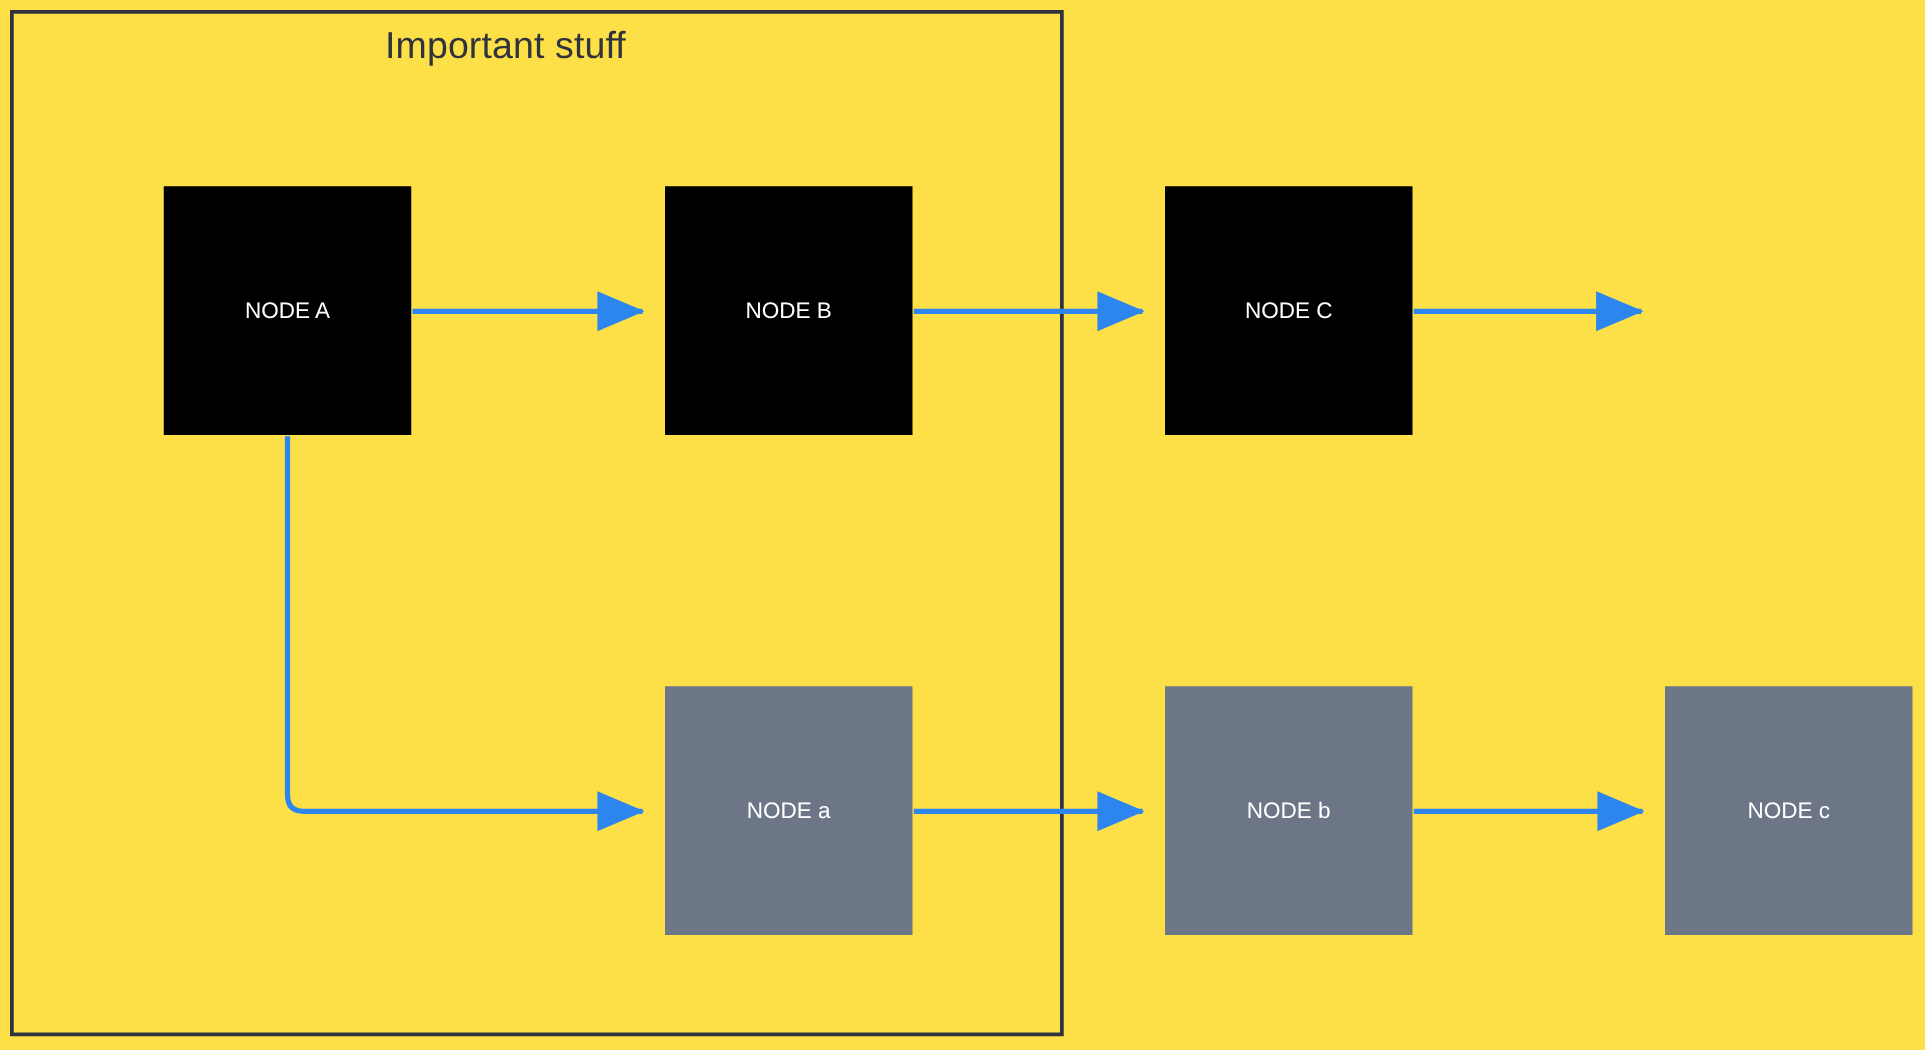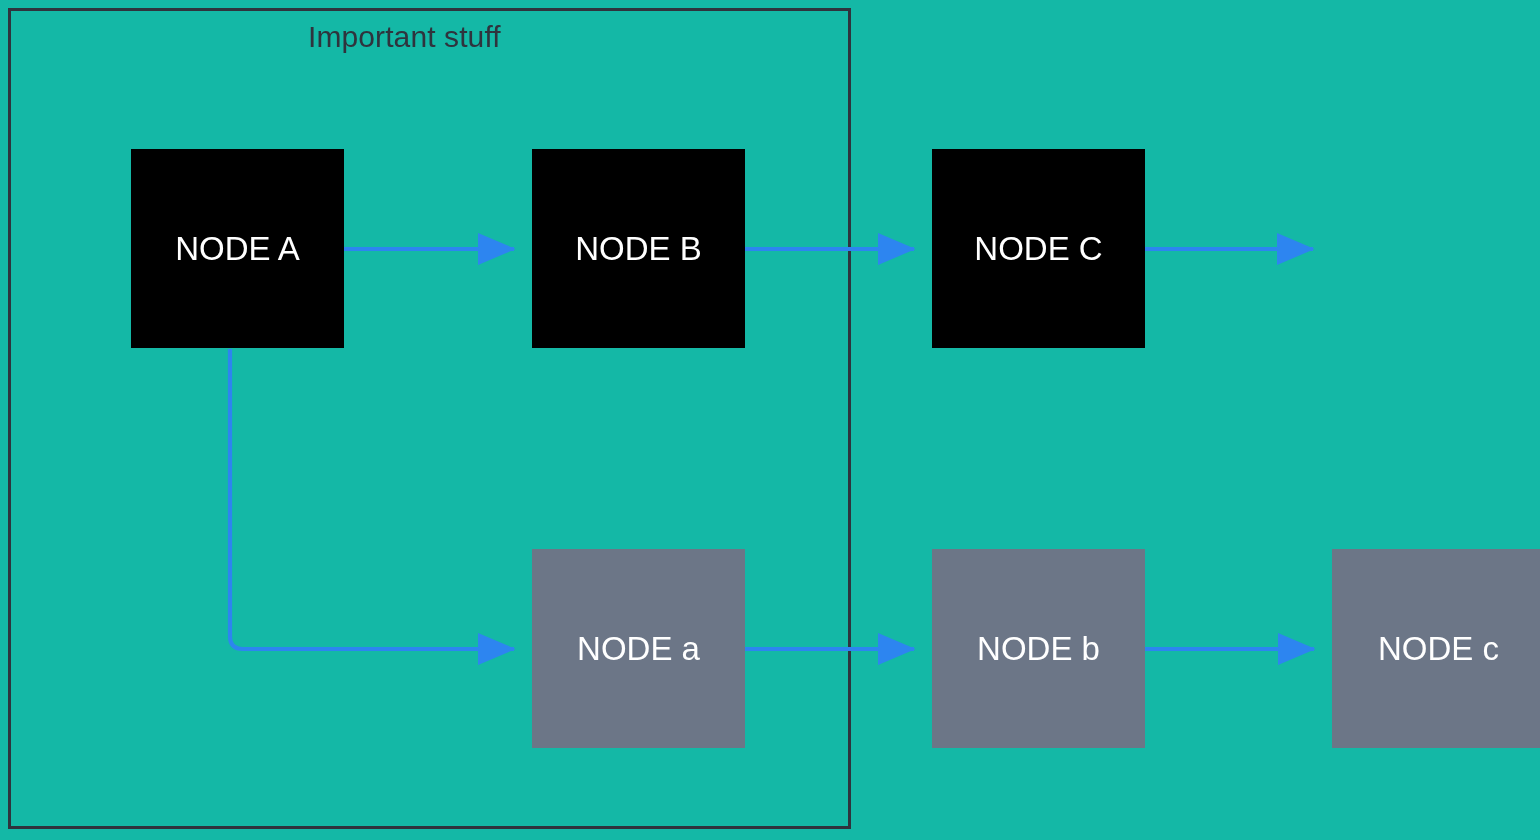--- a/index.html
+++ b/index.html
@@ -8,21 +8,21 @@
     padding: 0;
     background: #ffffff;
   }
   body {
     font-family: "Liberation Sans", sans-serif;
   }
   #canvas {
     position: relative;
     width: 1540px;
     height: 840px;
-    background: #14b8a6;
+    background: #fde047;
     overflow: hidden;
     text-decoration: underline;
   }
   
   .cluster {
     position: absolute;
     left: 8px;
     top: 8px;
     width: 843px;
     height: 821px;
@@ -37,27 +37,27 @@
     font-size: 30px;
     line-height: 38px;
     color: #2F333D;
     font-family: "Liberation Sans", sans-serif;
     white-space: nowrap;
     letter-spacing: 0.1px;
   }
   
   .node {
     position: absolute;
-    width: 213px;
+    width: 198px;
     height: 199px;
     display: flex;
     align-items: center;
     justify-content: center;
     color: #ffffff;
-    font-size: 33px;
+    font-size: 18px;
     font-family: "Liberation Sans", sans-serif;
     box-sizing: border-box;
     white-space: nowrap;
   }
   .node.primary { background: #000000; }
   .node.secondary { background: #6C7687; }
 
   .n-a  { left: 131px; top: 149px; }
   .n-b  { left: 532px; top: 149px; }
   .n-c  { left: 932px; top: 149px; }

